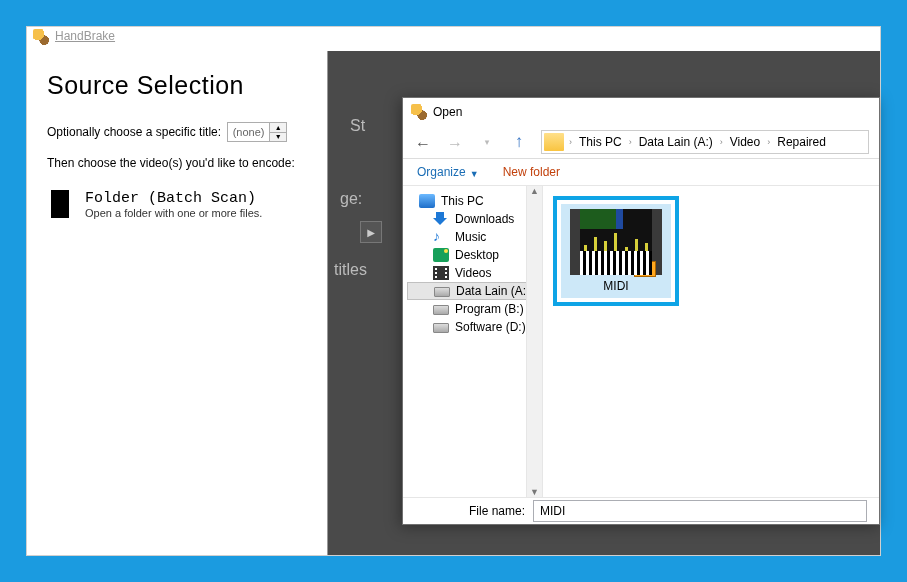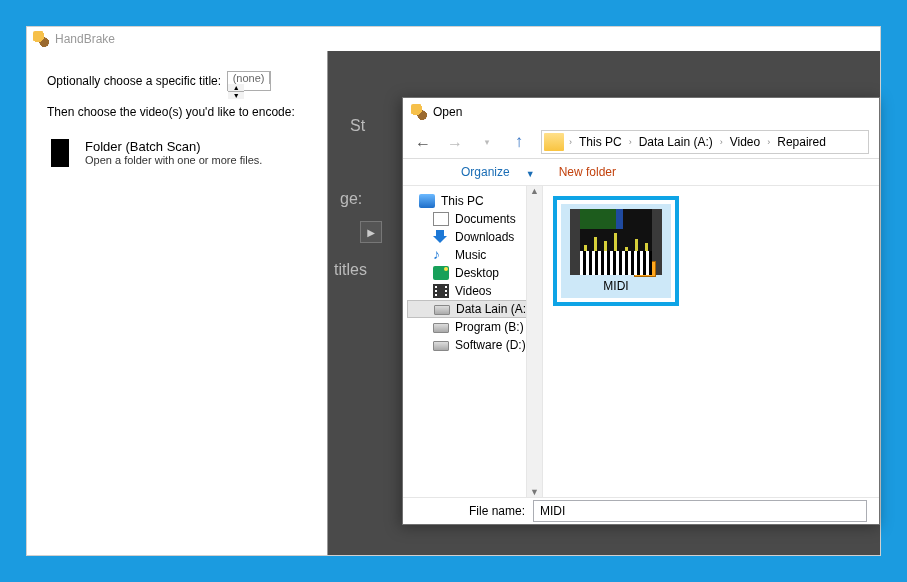--- a/index.html
+++ b/index.html
@@ -17,25 +17,25 @@
   .main-window {
     background: #fff;
     width: 100%;
     height: 100%;
     border: 1px solid #d0d0d0;
     position: relative;
   }
   .title-bar {
     height: 24px;
     display: flex;
-    align-items: center;
     padding: 2px 6px;
     gap: 6px;
     color: #999;
     font-size: 12px;
+    text-decoration: underline;
   }
   .hb-icon {
     width: 16px; height: 16px;
     display: inline-block;
     position: relative;
   }
   .hb-icon::before {
     content: "";
     position: absolute;
     inset: 0;
@@ -65,21 +65,20 @@
     margin-bottom: 14px;
     display: flex;
     align-items: center;
     gap: 6px;
   }
   .none-spin {
     display: inline-flex;
     align-items: stretch;
     border: 1px solid #adadad;
     height: 20px;
-    flex-direction: column;
   }
   .none-spin .val {
     width: 42px;
     font-size: 11px;
     color: #666;
     display: flex;
     align-items: center;
     justify-content: center;
     border-right: 1px solid #adadad;
   }
@@ -98,21 +97,21 @@
     background: #f2f2f2;
   }
   .none-spin .arrows div:last-child { border-bottom: none; }
   .src-option {
     display: flex;
     gap: 10px;
     padding: 6px 4px;
     margin-bottom: 6px;
     align-items: flex-start;
   }
-  .src-option .opt-title { font-size: 13px; }
+  .src-option .opt-title { font-size: 15px; font-family: Liberation Mono, monospace; }
   .src-option .opt-desc  { font-size: 11px; color: #333; }
   .highlight-box {
     border: 4px solid #0ea4e6;
   }
   .icon-folder, .icon-file {
     width: 24px; height: 28px; flex-shrink: 0;
   }
   .icon-folder {
     background: #000;
     position: relative;
@@ -217,21 +216,21 @@
     margin: 0 2px;
   }
   .fd-toolbar {
     display: flex;
     align-items: center;
     gap: 24px;
     padding: 6px 14px;
     font-size: 12px;
     border-bottom: 1px solid #e6e6e6;
   }
-  .fd-toolbar .org { color: #1a6db5; display:flex; align-items:flex-end; gap:16px;margin-left:44px; }
+  .fd-toolbar .org { color: #1a6db5; display:flex; align-items:flex-end; gap:4px; }
   .fd-toolbar .nf  { color: #c2410c; }
   .fd-body {
     display: flex;
     flex: 1;
     overflow: hidden;
   }
   .fd-tree {
     width: 140px;
     border-right: 1px solid #e6e6e6;
     padding: 6px 0 6px 4px;
@@ -352,20 +351,21 @@
 <div class="main-window">
 
   <div class="title-bar">
     <span class="hb-icon"></span>
     <span>HandBrake</span>
   </div>
 
   <div class="content-row">
 
     <div class="source-pane">
+      <h1 class="source-title">Source Selection</h1>
 
       <div class="source-line">
         <span>Optionally choose a specific title:</span>
         <span class="none-spin">
           <span class="val">(none)</span>
           <span class="arrows">
             <div>▲</div>
             <div>▼</div>
           </span>
         </span>
@@ -427,24 +427,20 @@
 
     <div class="fd-body">
 
       <div class="fd-tree">
         <div id="tree-host">
             <div class="tree-item">
               <span class="ti pc"></span>
               <span>This PC</span>
             </div>
             <div class="tree-item indent">
-              <span class="ti doc"></span>
-              <span>Documents</span>
-            </div>
-            <div class="tree-item indent">
               <span class="ti down"></span>
               <span>Downloads</span>
             </div>
             <div class="tree-item indent">
               <span class="ti music">♪</span>
               <span>Music</span>
             </div>
             <div class="tree-item indent">
               <span class="ti pic"></span>
               <span>Desktop</span>

